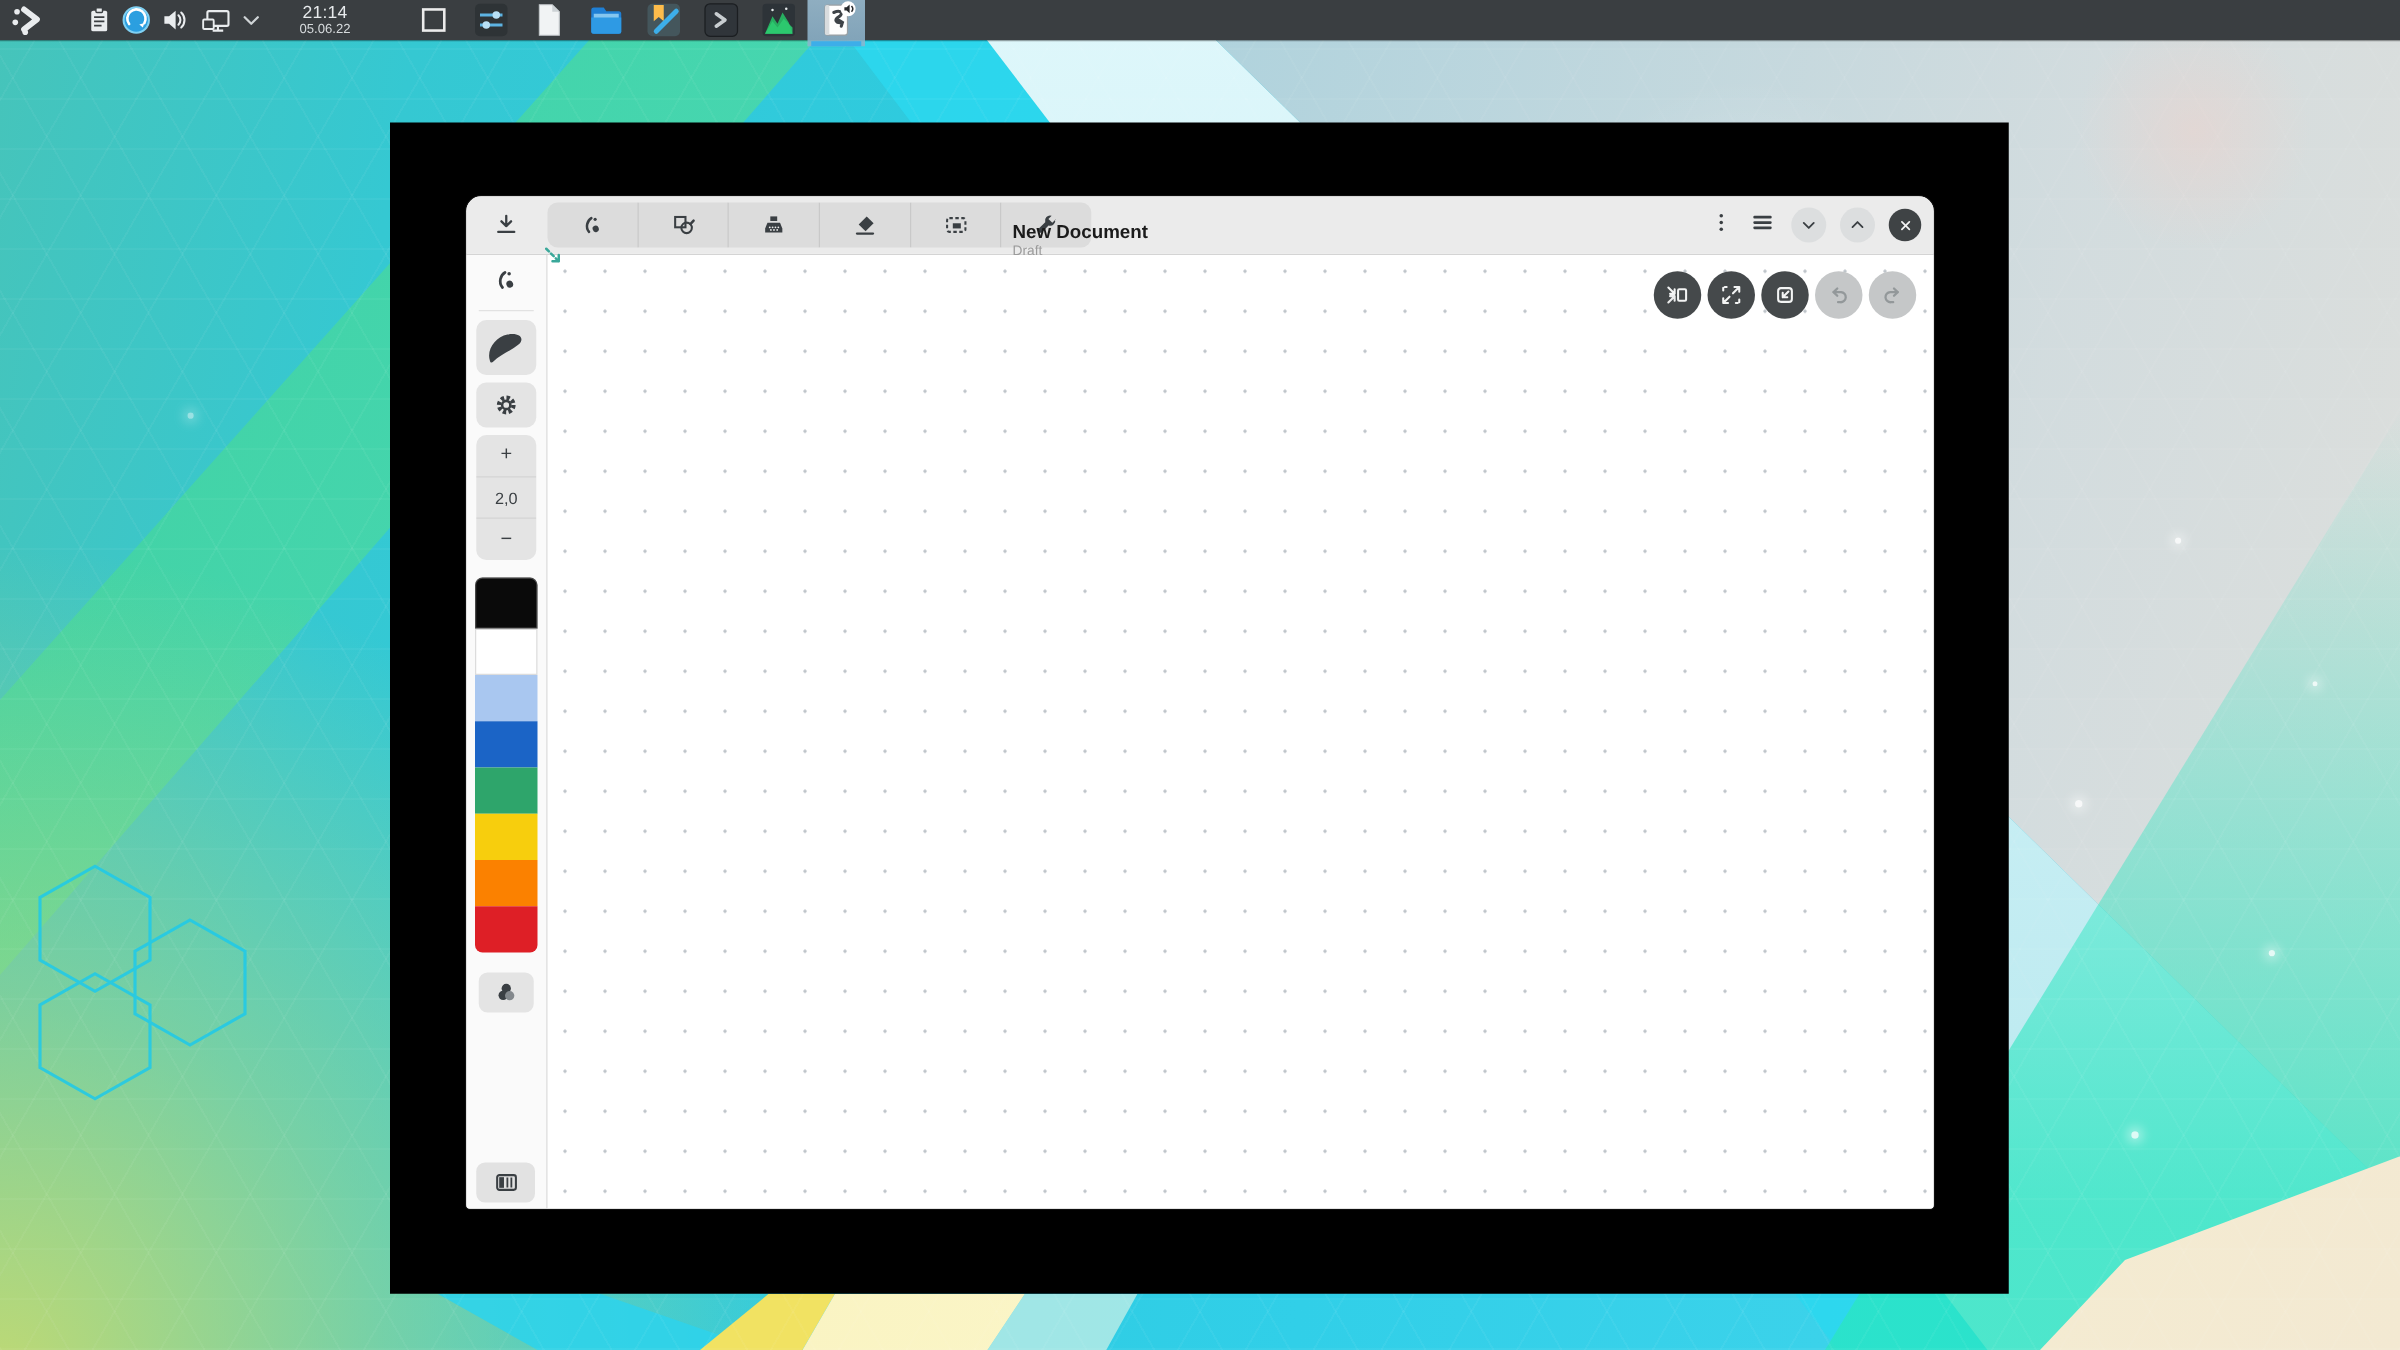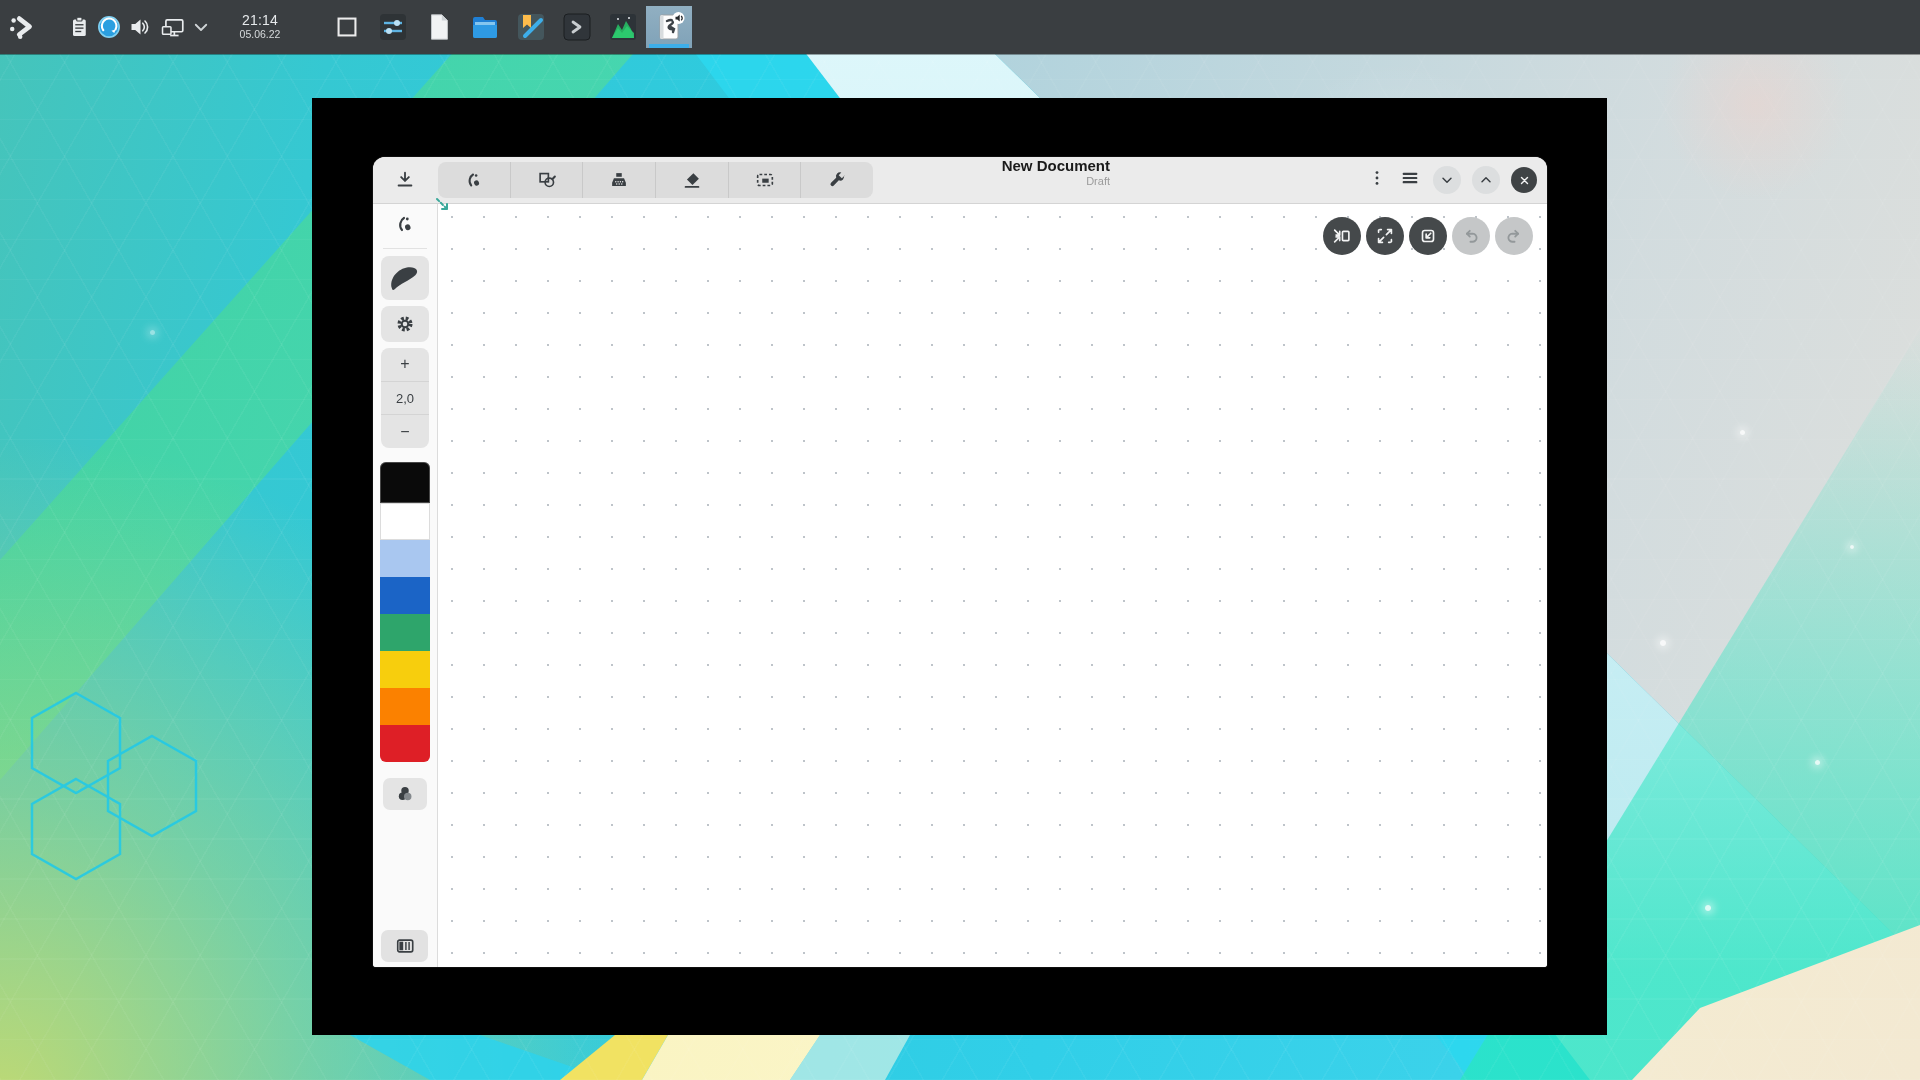--- a/index.html
+++ b/index.html
@@ -49,21 +49,21 @@
   .flare { position:absolute; border-radius:50%; }
   .flare1 { left:1255px; top:60px; width:280px; height:280px;
     background:radial-gradient(circle, rgba(255,255,255,.22), rgba(255,255,255,0) 70%); }
   .flare2 { left:1660px; top:10px; width:190px; height:190px;
     background:radial-gradient(circle, rgba(250,205,195,.35), rgba(250,205,195,0) 70%); }
   .sp { position:absolute; width:7px; height:7px; border-radius:50%; background:rgba(255,255,255,.8);
     box-shadow:0 0 9px 3px rgba(255,255,255,.55); }
   .wp-hex { position:absolute; left:14px; top:682px; }
 
   
-  .panel { position:absolute; left:0; top:0; width:1920px; height:54px; background:#3a3e41;
+  .panel { position:absolute; left:0; top:0; width:1920px; height:32px; background:#3a3e41;
     display:flex; align-items:flex-end; z-index:50; box-shadow:0 1px 0 rgba(0,0,0,.35); }
   .panel-left { display:flex; align-items:center; height:100%; }
   .pbtn { height:42px; display:flex; align-items:center; justify-content:center; }
   .launcher { width:46px; }
   .tray { width:30px; }
   .chev { width:26px; }
   .clock { width:72px; height:42px; display:flex; flex-direction:column; align-items:center; justify-content:center;
     color:#e7eaec; line-height:1.12; margin-left:10px; }
   .clock .t { font-size:14px; letter-spacing:.2px; }
   .clock .d { font-size:10.5px; color:#d6dadc; }
@@ -77,21 +77,21 @@
   .window { position:absolute; left:61px; top:59px; width:1174px; height:810px; background:#fafafa;
     border-radius:12px 12px 3px 3px; overflow:hidden; box-shadow:0 0 0 1px rgba(255,255,255,.06); }
 
   .titlebar { position:relative; height:46px; background:#ebebeb; }
   .tb-btn { position:absolute; display:flex; align-items:center; justify-content:center; cursor:pointer; }
   .save-btn { left:14px; top:5px; width:36px; height:36px; border-radius:7px; }
   .toolgroup { position:absolute; left:65px; top:5px; width:435px; height:36px; background:#dcdcdc;
     border-radius:8px; display:flex; overflow:hidden; }
   .seg { flex:1; display:flex; align-items:center; justify-content:center; border-right:1px solid #c9c9c9; cursor:pointer; }
   .seg:last-child { border-right:none; }
-  .title-block { position:absolute; left:50%; top:0; transform:translateX(-50%); text-align:right; width:300px; }
+  .title-block { position:absolute; left:50%; top:20px; transform:translateX(-50%); text-align:left; width:300px; }
   .title-main { font-size:15px; font-weight:bold; color:#1b1b1b; }
   .title-sub { font-size:11px; color:#9b9b9b; margin-top:1px; }
   .tb-right { position:absolute; right:10px; top:5px; height:36px; display:flex; align-items:center; gap:11px; }
   .circle-btn { width:28px; height:28px; border-radius:50%; background:#dcdedf; display:flex; align-items:center; justify-content:center; cursor:pointer; }
   .close-btn { width:26px; height:26px; border-radius:50%; background:#3f4345; display:flex; align-items:center; justify-content:center; cursor:pointer; }
 
   .content { display:flex; height:764px; border-top:1px solid #d4d4d4; }
   .sidebar { width:64px; position:relative; background:#fafafa; }
   .sb-sep { position:absolute; top:44px; left:10px; right:10px; height:1px; background:#e2e2e2; }
   .sb-plain { position:absolute; left:20px; top:8px; cursor:pointer; }

